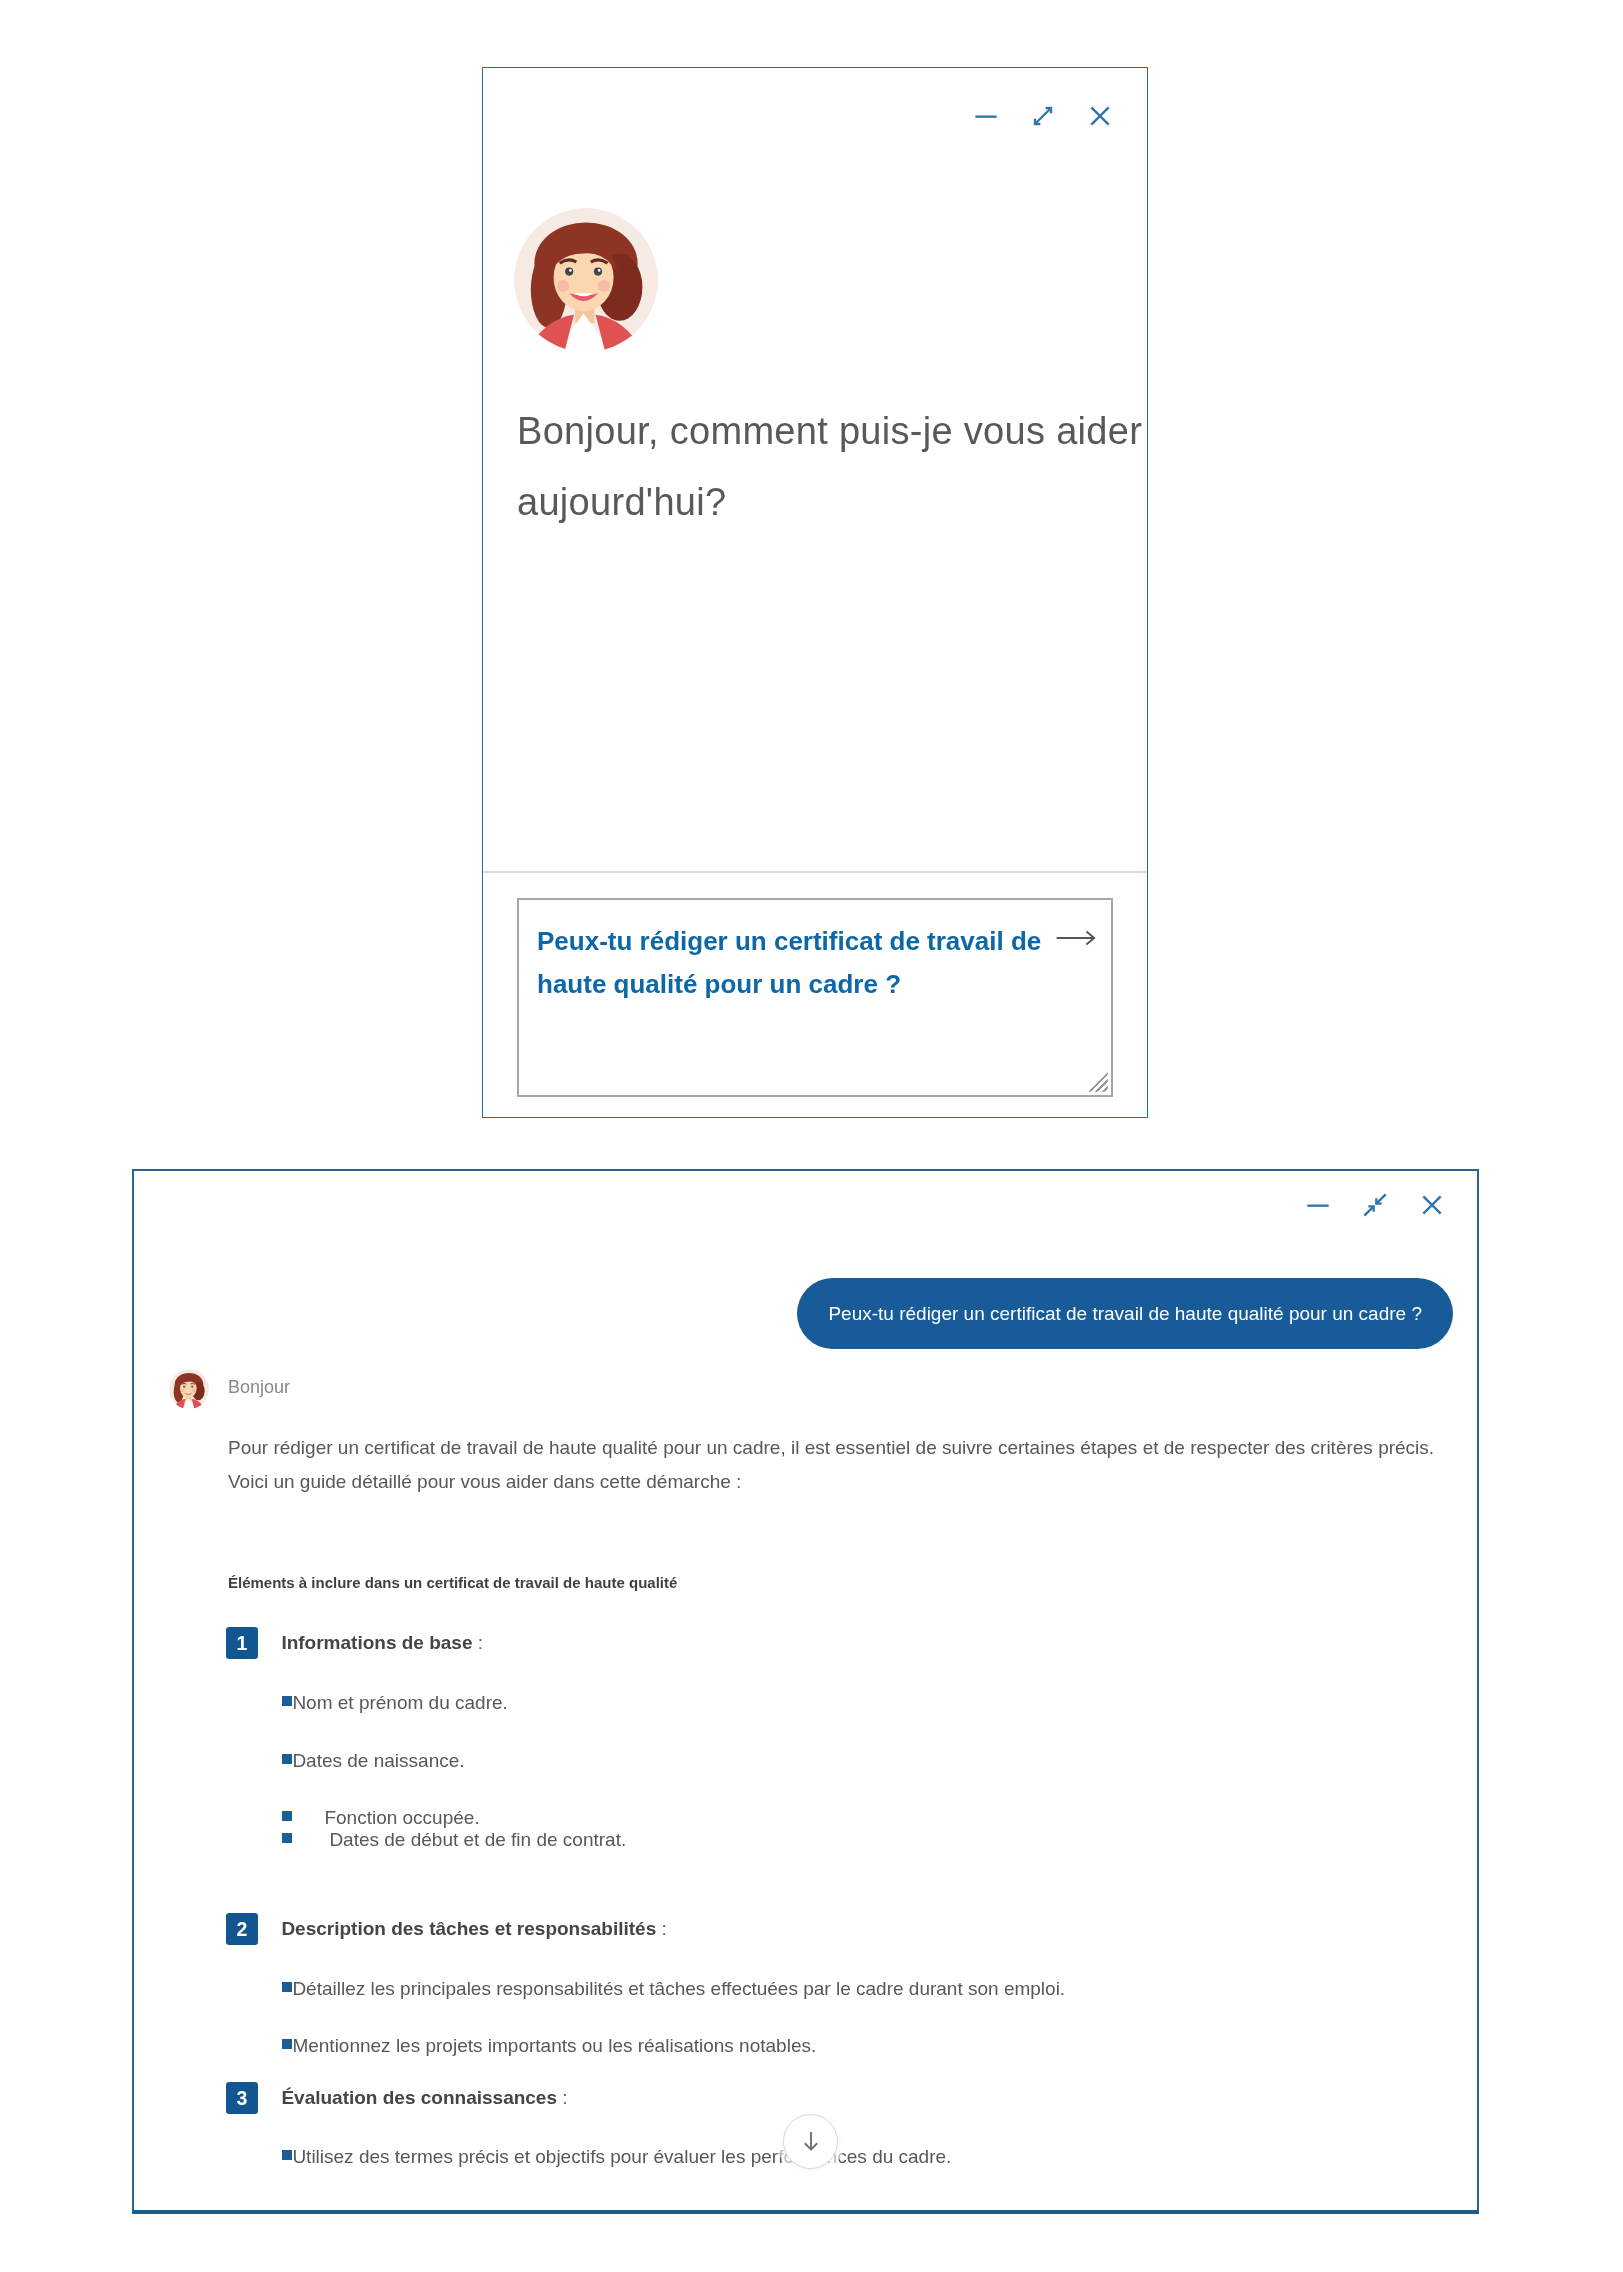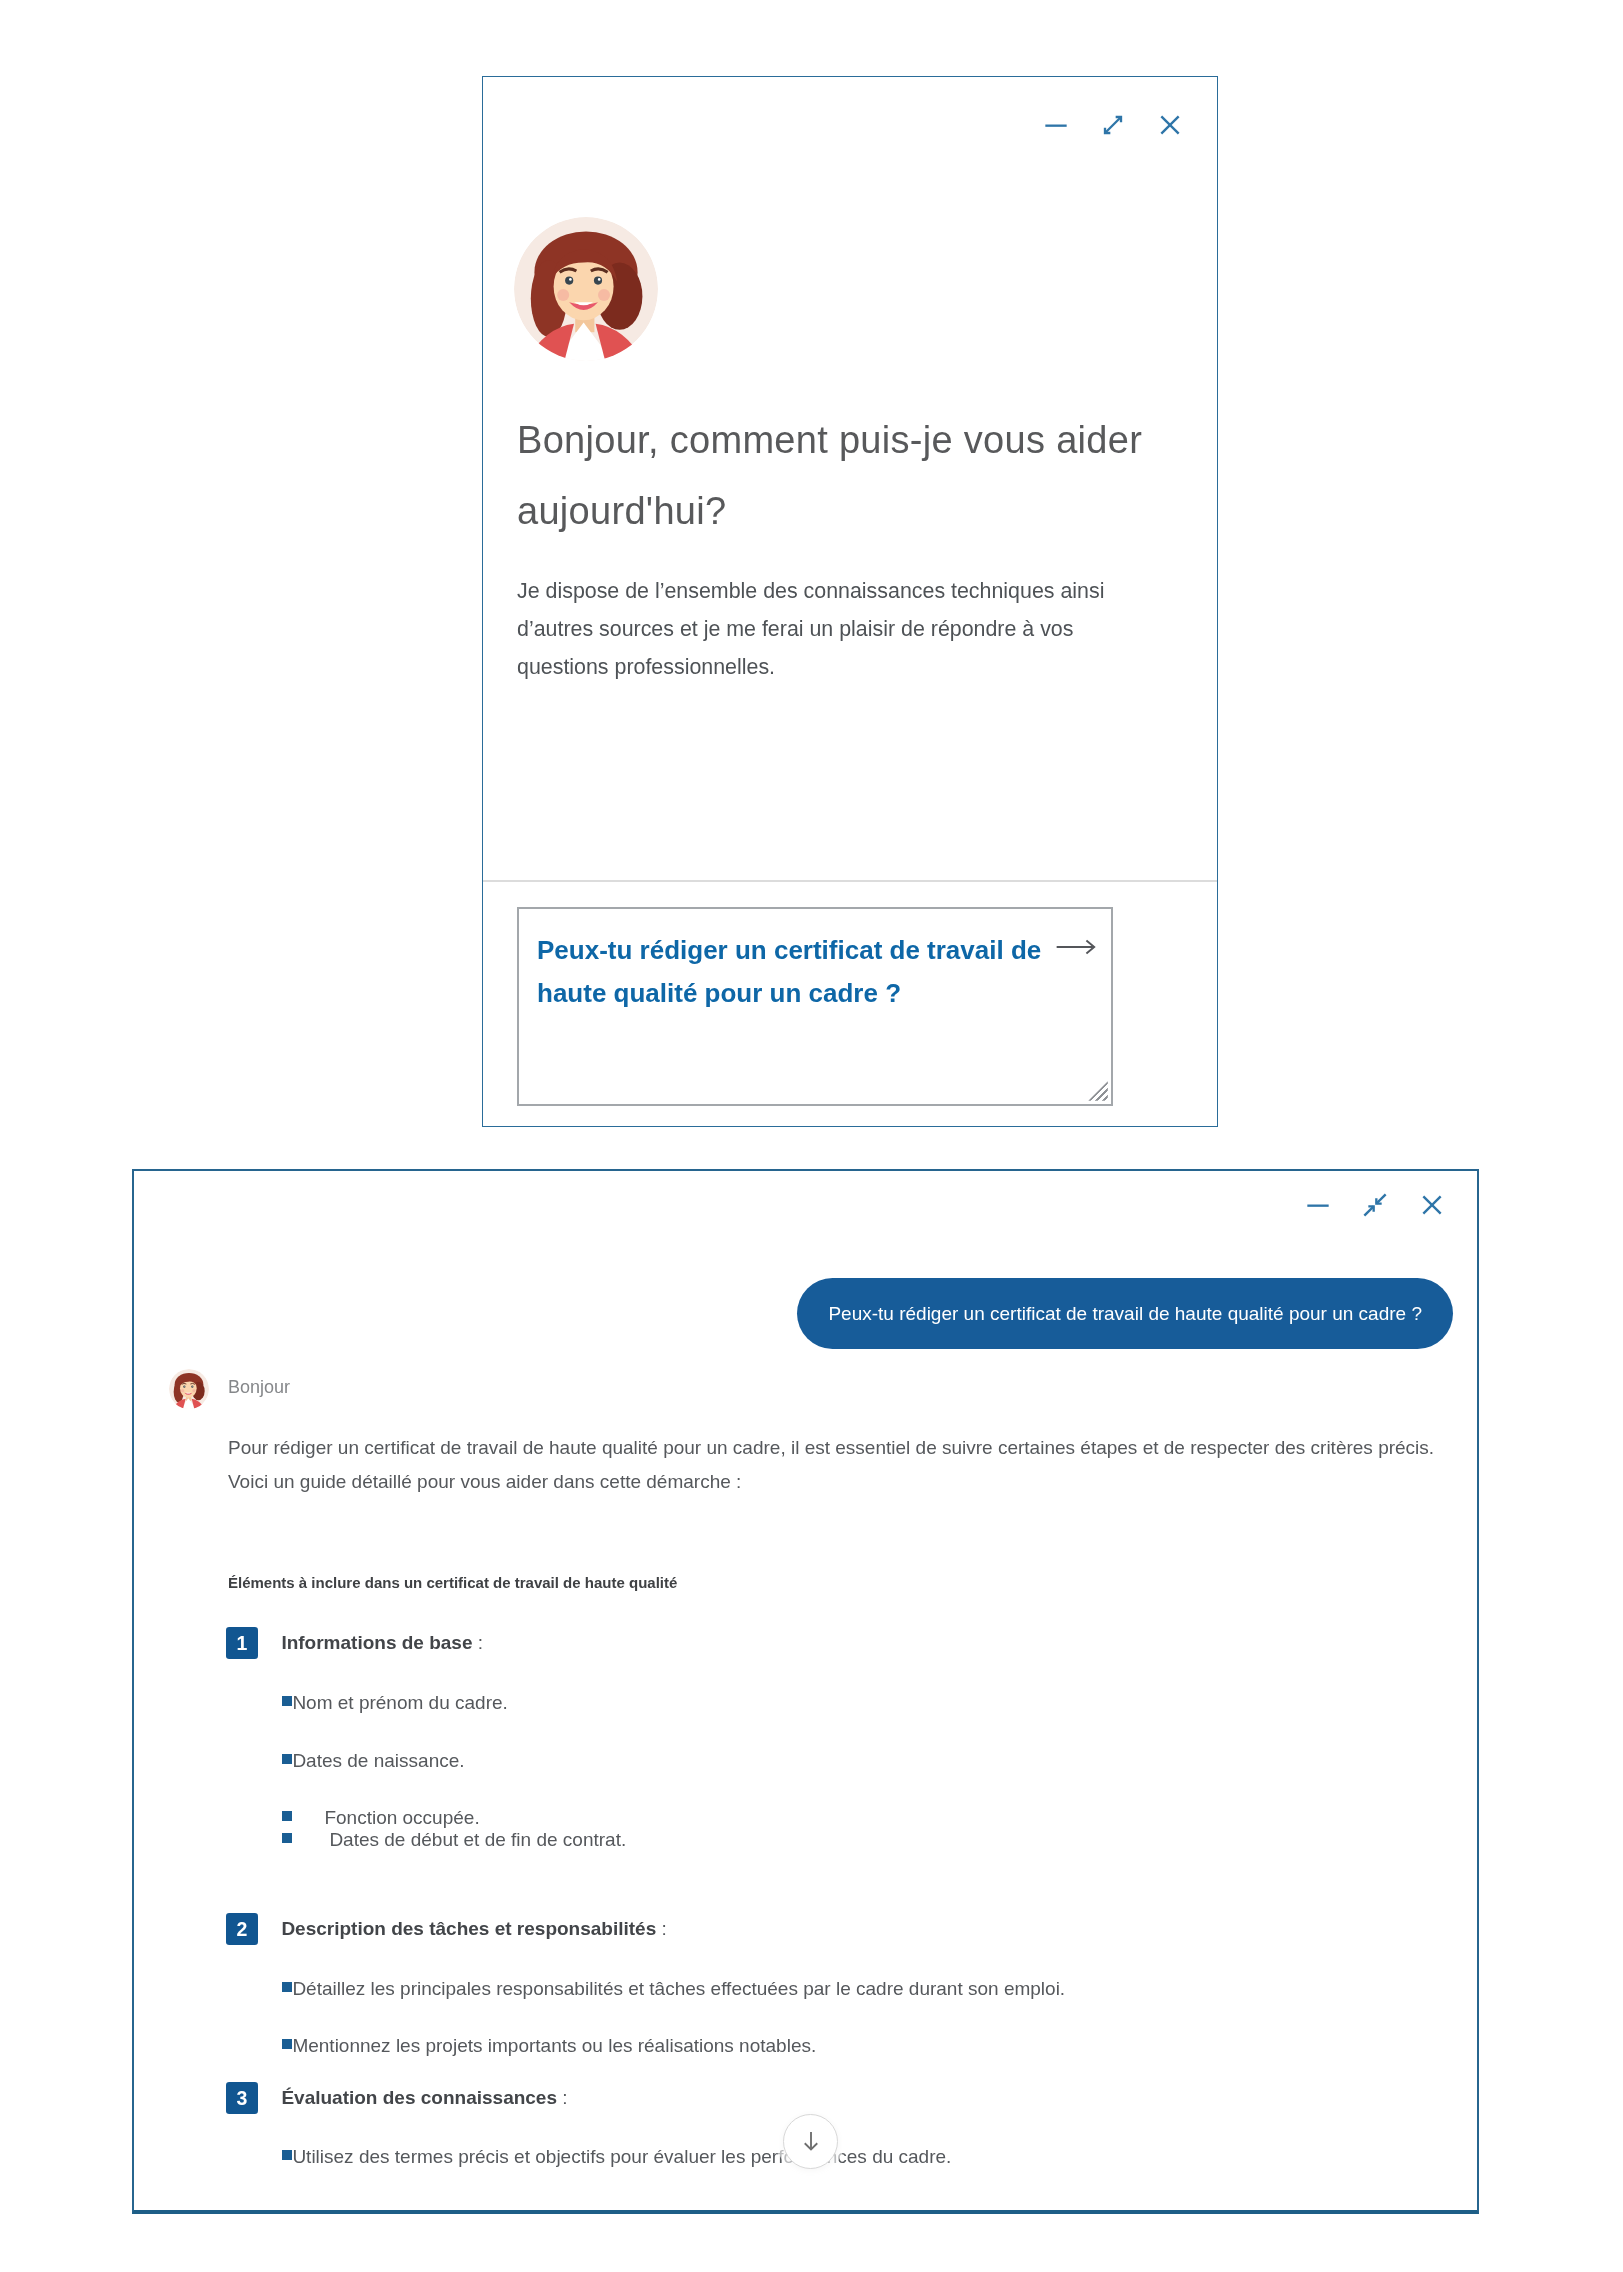--- a/index.html
+++ b/index.html
@@ -2,21 +2,21 @@
 <html style="font-size:10.4px"><head>
 <meta charset="utf-8">
 <style>
   html,body{margin:0;padding:0;}
   body{
     width:1623px;height:2273px;position:relative;background:#ffffff;
     font-family:"Liberation Sans","DejaVu Sans",sans-serif;
     -webkit-font-smoothing:antialiased;
   }
   .window{position:absolute;background:#ffffff;box-sizing:border-box;}
-  #popup-window{left:482px;top:76px;width:736px;height:1051px;border:1.9px solid #2A6C99;}
+  #popup-window{left:482px;top:67px;width:666px;height:1051px;border:1.9px solid #2A6C99;}
   #chat-window{left:132px;top:1169px;width:1347px;height:1045px;border:2.6px solid #27658F;border-bottom:4.5px solid #1D5E87;}
 
   .win-controls{position:absolute;display:flex;align-items:center;gap:25px;color:#2E75A8;}
   #popup-window .win-controls{top:32px;right:31px;}
   #chat-window .win-controls{top:18px;right:29px;}
   .winbtn{width:32px;height:32px;cursor:pointer;display:block;}
   .winbtn svg{width:100%;height:100%;stroke:currentColor;fill:none;stroke-width:3.5;}
 
   
   .avatar-large{position:absolute;left:30.5px;top:140px;width:144px;height:144px;}
@@ -143,21 +143,20 @@
     </span>
   </div>
 
   <div class="avatar-large">
     <svg viewBox="0 0 120 120">
         <use href="#avatar-woman"></use>
       </svg>
   </div>
 
   <div class="greeting-title">Bonjour, comment puis-je vous aider aujourd'hui?</div>
-  <div class="greeting-body">Je dispose de l’ensemble des connaissances techniques ainsi d’autres sources et je me ferai un plaisir de répondre à vos questions professionnelles.</div>
 
   <div class="popup-divider"></div>
 
   <div class="composer">
     <textarea spellcheck="false" style="">Peux-tu rédiger un certificat de travail de haute qualité pour un cadre ?</textarea>
     <span class="send-arrow">
       <svg viewBox="0 0 74 34">
           <line x1="4" y1="17" x2="60" y2="17"></line>
           <polyline points="50,7 62,17 50,27"></polyline>
         </svg>

